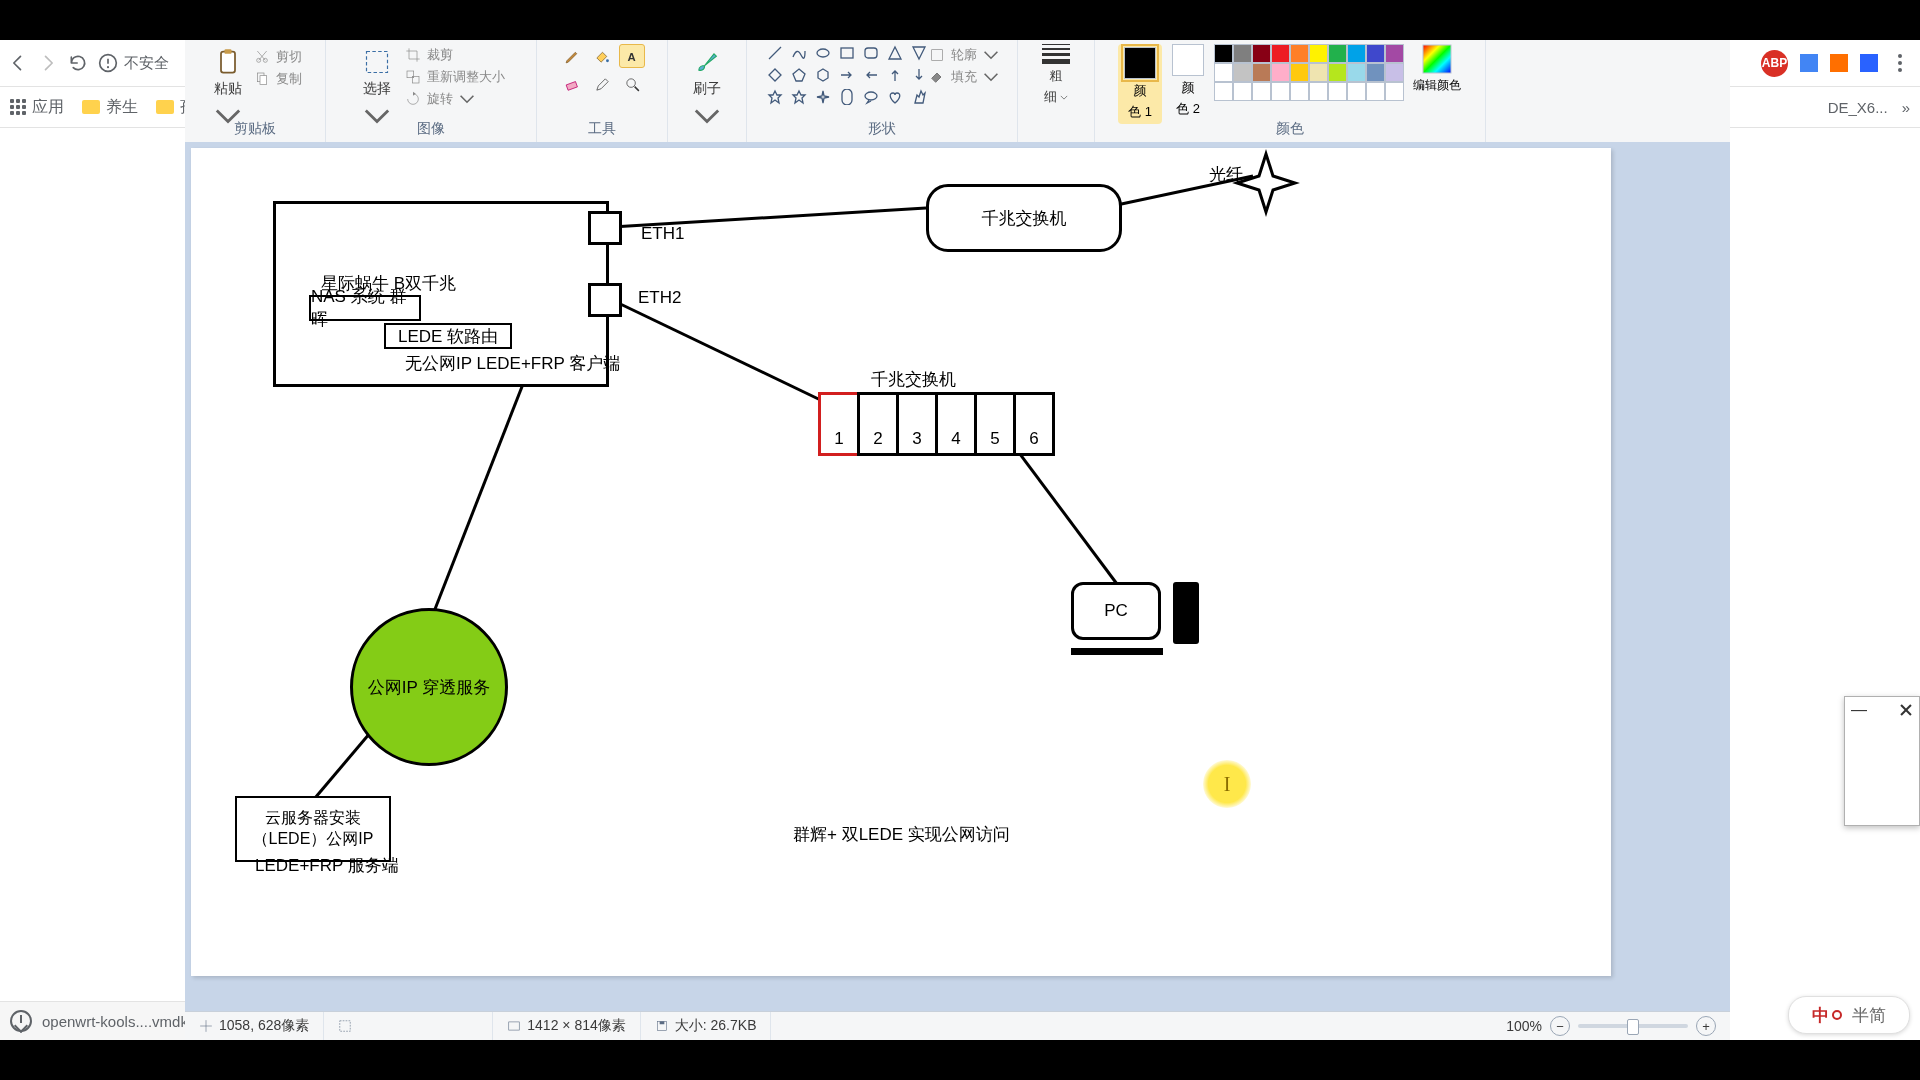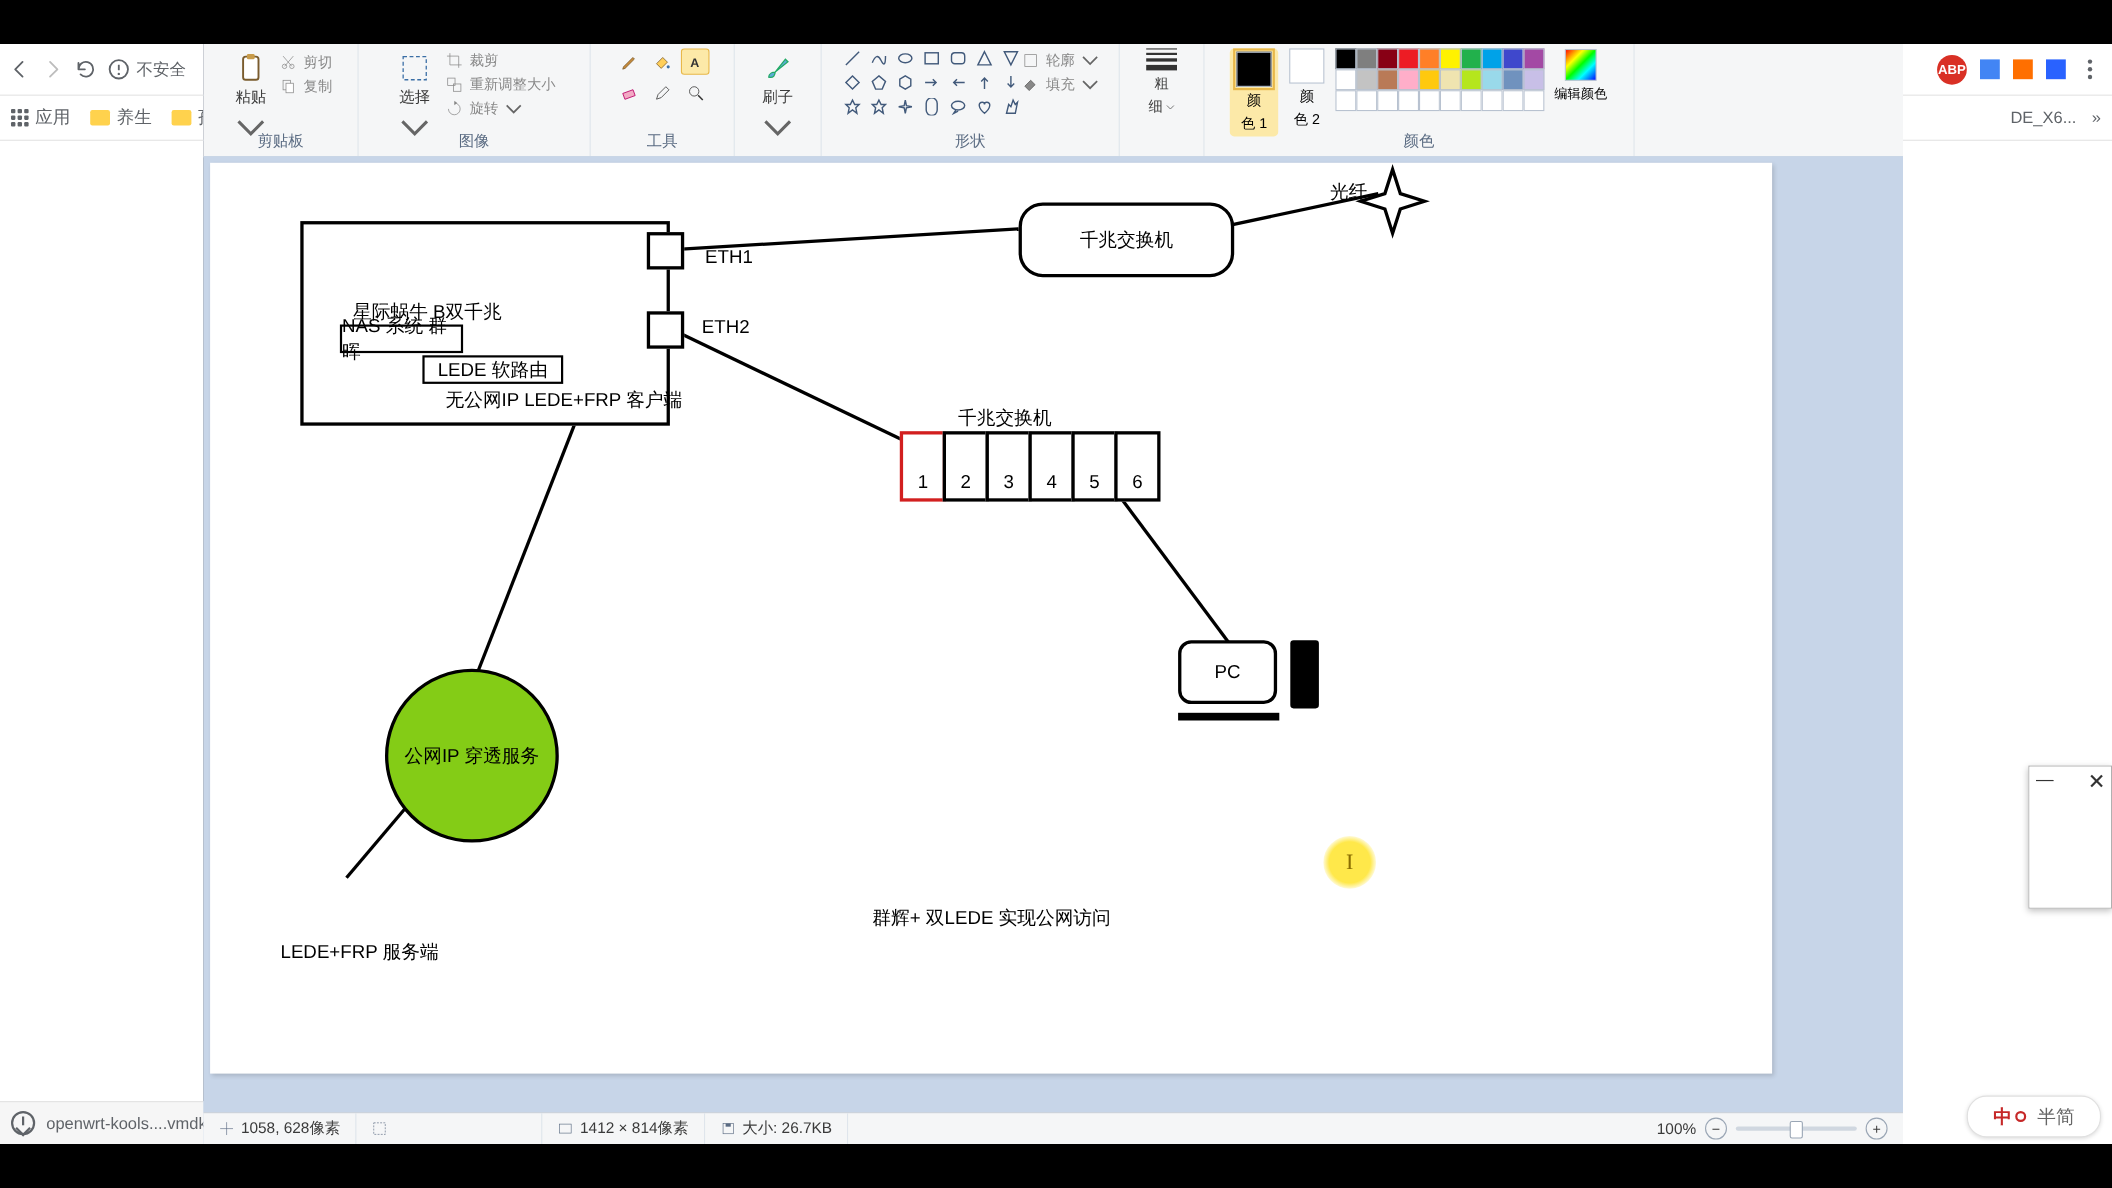--- a/index.html
+++ b/index.html
@@ -599,20 +599,24 @@
         <div class="rbox" style="left:880px;top:434px;width:84px;height:52px;border-radius:12px;">
             <span>PC</span>
           </div>
         <div style="position:absolute;left:880px;top:500px;width:92px;height:7px;background:#000;"></div>
         <div style="position:absolute;left:982px;top:434px;width:26px;height:62px;background:#000;border-radius:3px;"></div>
 
         <div class="circle" style="left:159px;top:460px;width:152px;height:152px;">
             <span>公网IP 穿透服务</span>
           </div>
 
+        <div class="boxthin" style="left:44px;top:648px;width:152px;height:62px;border-width:2px;display:flex;flex-direction:column;align-items:center;justify-content:center;font-size:16px;">
+          <span>云服务器安装</span>
+          <span>（LEDE）公网IP</span>
+        </div>
         <span class="lbl" style="left:64px;top:706px;">LEDE+FRP 服务端</span>
 
         <span class="lbl" style="left:602px;top:675px;">群辉+ 双LEDE 实现公网访问</span>
 
         <div class="pointer" style="left:1012px;top:612px;">I</div>
       </div>
     </div>
 
     <div class="statusbar">
       <div class="cell">

